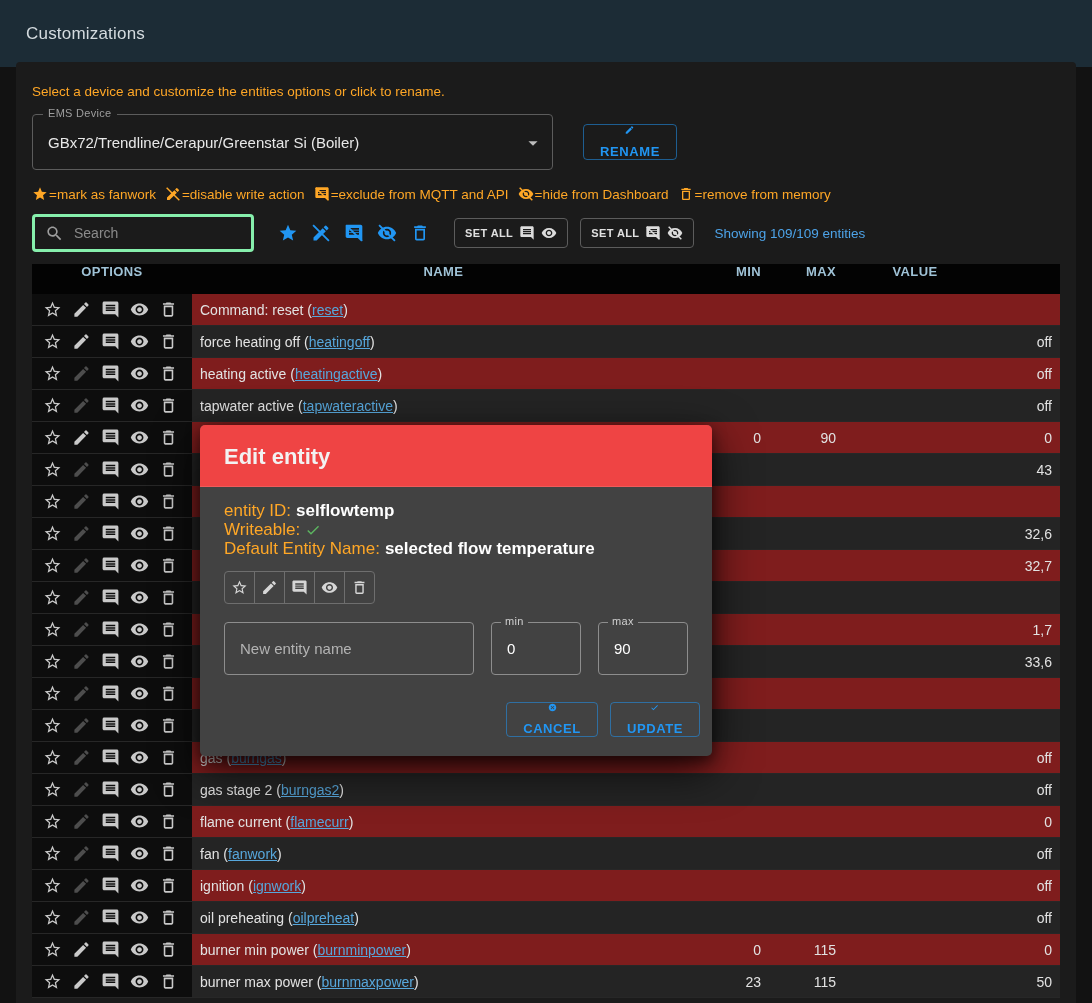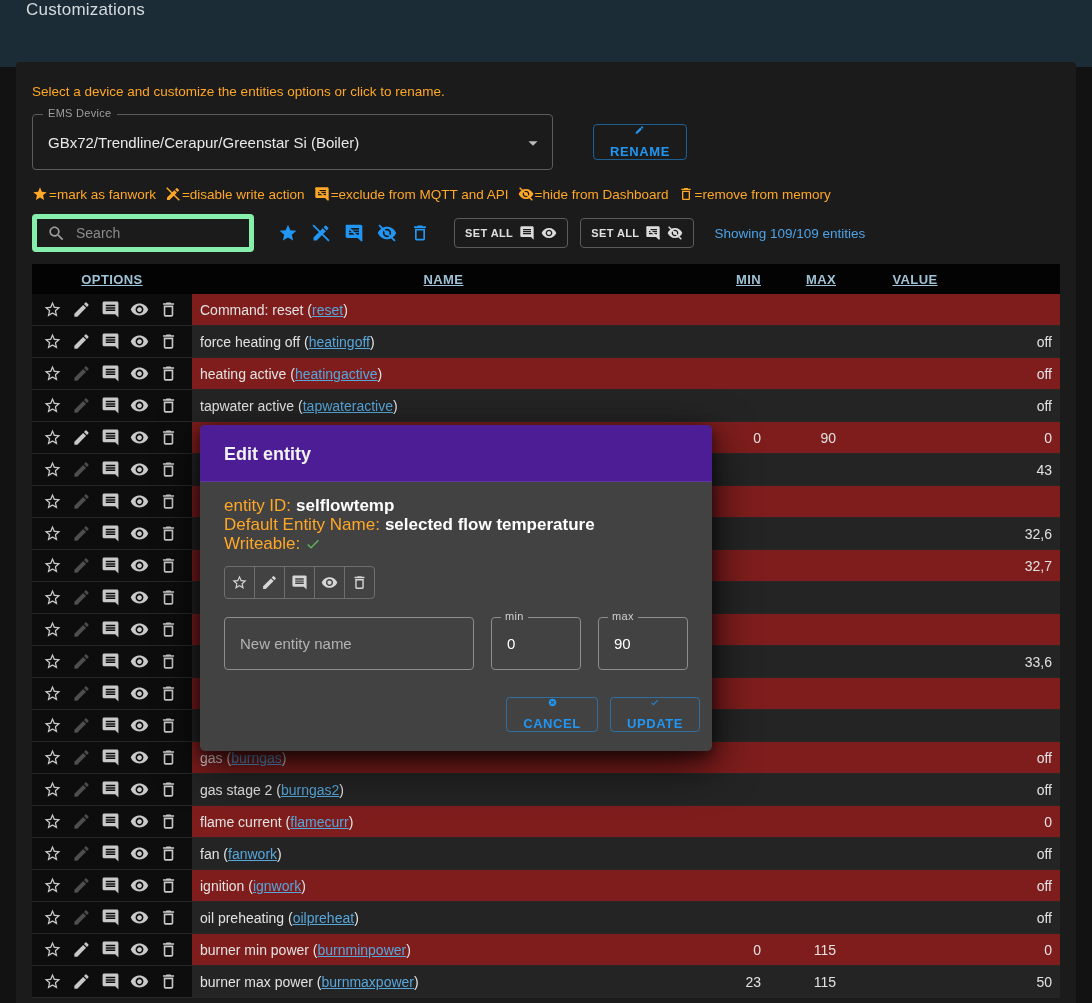--- a/index.html
+++ b/index.html
@@ -5,32 +5,32 @@
   * { box-sizing: border-box; }
   html,body { margin:0; padding:0; }
   body {
     width:1092px; height:1003px; overflow:hidden; position:relative;
     background:#121212; font-family:"Liberation Sans", sans-serif;
     -webkit-font-smoothing:antialiased;
   }
   svg.ic { display:block; fill:currentColor; }
 
   
-  .appbar { height:67px; background:#1c2c36; display:flex; align-items:flex-start; padding:0 26px; }
+  .appbar { height:67px; background:#1c2c36; display:flex; align-items:center; padding:0 26px; }
   .appbar-title { color:#d4dbdf; font-size:17px; font-weight:500; letter-spacing:.2px; }
 
   
   .panel {
     position:absolute; left:16px; top:62px; width:1060px; height:1100px;
     background:#1b1b1b; border-radius:4px; padding:16px;
   }
   .intro { color:#ffa726; font-size:13.5px; margin:6px 0 15px 0; }
 
   
-  .device-row { display:flex; align-items:center; gap:40px; margin-bottom:16px; }
+  .device-row { display:flex; align-items:center; gap:30px; margin-bottom:16px; }
   .select-field {
     position:relative; width:521px; height:56px; border:1px solid #5c5c5c; border-radius:4px;
     display:flex; align-items:center; padding:0 40px 0 15px; cursor:pointer;
   }
   .field-label {
     position:absolute; top:-8px; left:10px; background:#1b1b1b; padding:0 5px;
     font-size:11px; color:#9e9e9e; letter-spacing:.3px;
   }
   .field-value { font-size:15px; font-weight:500; color:#e8e8e8; white-space:nowrap; }
   .caret { position:absolute; right:8px; top:17px; width:22px; height:22px; color:#bdbdbd; }
@@ -44,21 +44,21 @@
   .btn-blue svg { width:17px; height:17px; }
 
   
   .legend { display:flex; align-items:center; color:#ffa726; font-size:13.5px; margin:4px 0 12px 0; }
   .legend-item { display:inline-flex; align-items:center; margin-right:9px; }
   .legend-item svg { width:16px; height:16px; margin-right:1px; color:#ffa726; }
 
   
   .toolbar { display:flex; align-items:center; margin:2px 0 12px 0; }
   .search-field {
-    width:222px; height:38px; border:5px solid #86efac; border-radius:4px;
+    width:222px; height:38px; border:3px solid #86efac; border-radius:4px;
     display:flex; align-items:center; gap:8px; padding:0 10px;
   }
   .search-field svg { width:19px; height:19px; color:#9e9e9e; flex:none; }
   .search-field input {
     background:transparent; border:none; outline:none; width:100%;
     color:#e0e0e0; font-size:14px; font-family:"Liberation Sans", sans-serif;
   }
   .search-field input::placeholder { color:#8b8b8b; }
   .quick-icons { display:flex; align-items:center; gap:13px; margin:0 24px 0 24px; }
   .quick-icons .qi { width:20px; height:20px; color:#2196f3; cursor:pointer; }
@@ -67,22 +67,22 @@
     border:1px solid #5c5c5c; border-radius:4px; background:transparent;
     color:#e0e0e0; font-size:11px; font-weight:700; letter-spacing:.4px;
     font-family:"Liberation Sans", sans-serif; cursor:pointer; margin-right:12px;
   }
   .set-all-btn svg { width:16px; height:16px; color:#dcdcdc; }
   .showing { color:#4da3e8; font-size:13.5px; margin-left:8px; }
 
   
   .tbl { width:1028px; }
   .thead {
-    display:flex; align-items:center; height:30px; background:#030303;
-    color:#9fc2d6; font-size:13px; font-weight:700; letter-spacing:.4px;text-decoration:underline;
+    display:flex; align-items:flex-start; height:30px; background:#030303;
+    color:#9fc2d6; font-size:13px; font-weight:700; letter-spacing:.4px;
   }
   .col-options { width:160px; text-align:center; }
   .col-name    { width:503px; text-align:center; }
   .col-min     { width:70px;  text-align:right; padding-right:4px; }
   .col-max     { width:75px;  text-align:right; padding-right:4px; }
   .col-value   { width:220px; }
   .thead .col-value { text-align:center; padding-right:70px; }
 
   .trow {
     display:flex; align-items:center; height:32px; font-size:14px; color:#e2e2e2;
@@ -101,22 +101,22 @@
   .cell-max   { width:75px;  justify-content:flex-end; padding-right:4px; }
   .cell-value { width:220px; justify-content:flex-end; padding-right:8px; }
 
   
   .dialog {
     position:absolute; left:200px; top:425px; width:512px; z-index:10;
     background:#424242; border-radius:5px;
     box-shadow:0 14px 45px rgba(0,0,0,.75), 0 5px 14px rgba(0,0,0,.5);
   }
   .dialog-title {
-    padding:19px 24px 16px 24px; font-size:18px; font-weight:600; color:#f2f2f2;
-    background:#4c1d95; border-bottom:1px solid rgba(255,255,255,.12);
+    padding:19px 24px 16px 24px; font-size:22px; font-weight:600; color:#f2f2f2;
+    background:#ef4444; border-bottom:1px solid rgba(255,255,255,.12);
     border-radius:5px 5px 0 0;
   }
   .dialog-body { padding:14px 24px 0 24px; }
   .info-line { font-size:17px; line-height:19px; color:#ffa726; display:flex; align-items:center; }
   .info-line .lab { margin-right:5px; }
   .info-line b { color:#ffffff; font-weight:700; }
   .info-line svg { width:16px; height:16px; color:#5cb660; }
 
   .toggle-group { display:flex; margin-top:13px; }
   .toggle-btn {
@@ -707,20 +707,21 @@
               <svg class="ic">
                 <use href="#i-trash"></use>
               </svg>
             </span>
     </div>
     <div class="cell cell-name">
       <span></span>
     </div>
     <div class="cell cell-min"></div>
     <div class="cell cell-max"></div>
+    <div class="cell cell-value">1,7</div>
   </div>
 
   <div class="trow even">
     <div class="cell cell-options">
       <span class="icon-btn">
               <svg class="ic">
                 <use href="#i-star"></use>
               </svg>
             </span>
       <span class="icon-btn pencil disabled">
@@ -1142,28 +1143,28 @@
 </main>
 
 <div class="dialog">
   <div class="dialog-title">Edit entity</div>
   <div class="dialog-body">
     <div class="info-line">
       <span class="lab">entity ID:</span>
       <b>selflowtemp</b>
     </div>
     <div class="info-line">
+      <span class="lab">Writeable:</span>
+      <svg class="ic">
+          <use href="#i-check"></use>
+        </svg>
+    </div>
+    <div class="info-line">
       <span class="lab">Default Entity Name:</span>
       <b>selected flow temperature</b>
-    </div>
-    <div class="info-line">
-      <span class="lab">Writeable:</span>
-      <svg class="ic">
-          <use href="#i-check"></use>
-        </svg>
     </div>
 
     <div class="toggle-group">
       <button class="toggle-btn">
           <svg class="ic">
             <use href="#i-star"></use>
           </svg>
         </button>
       <button class="toggle-btn">
           <svg class="ic">

